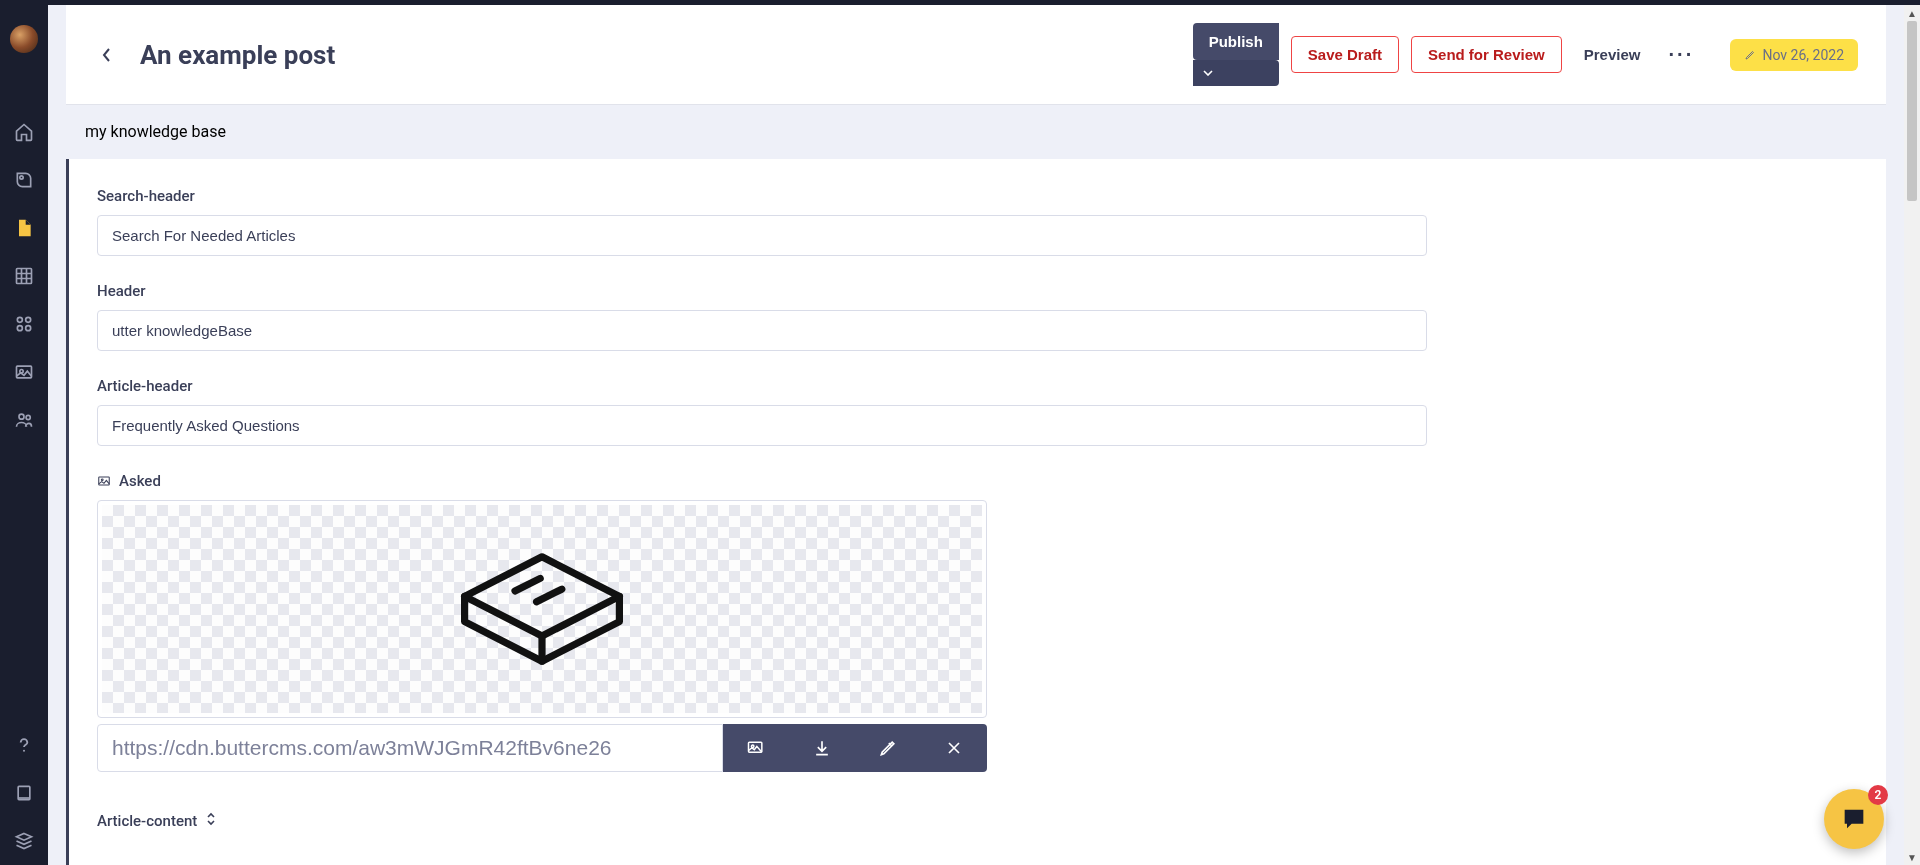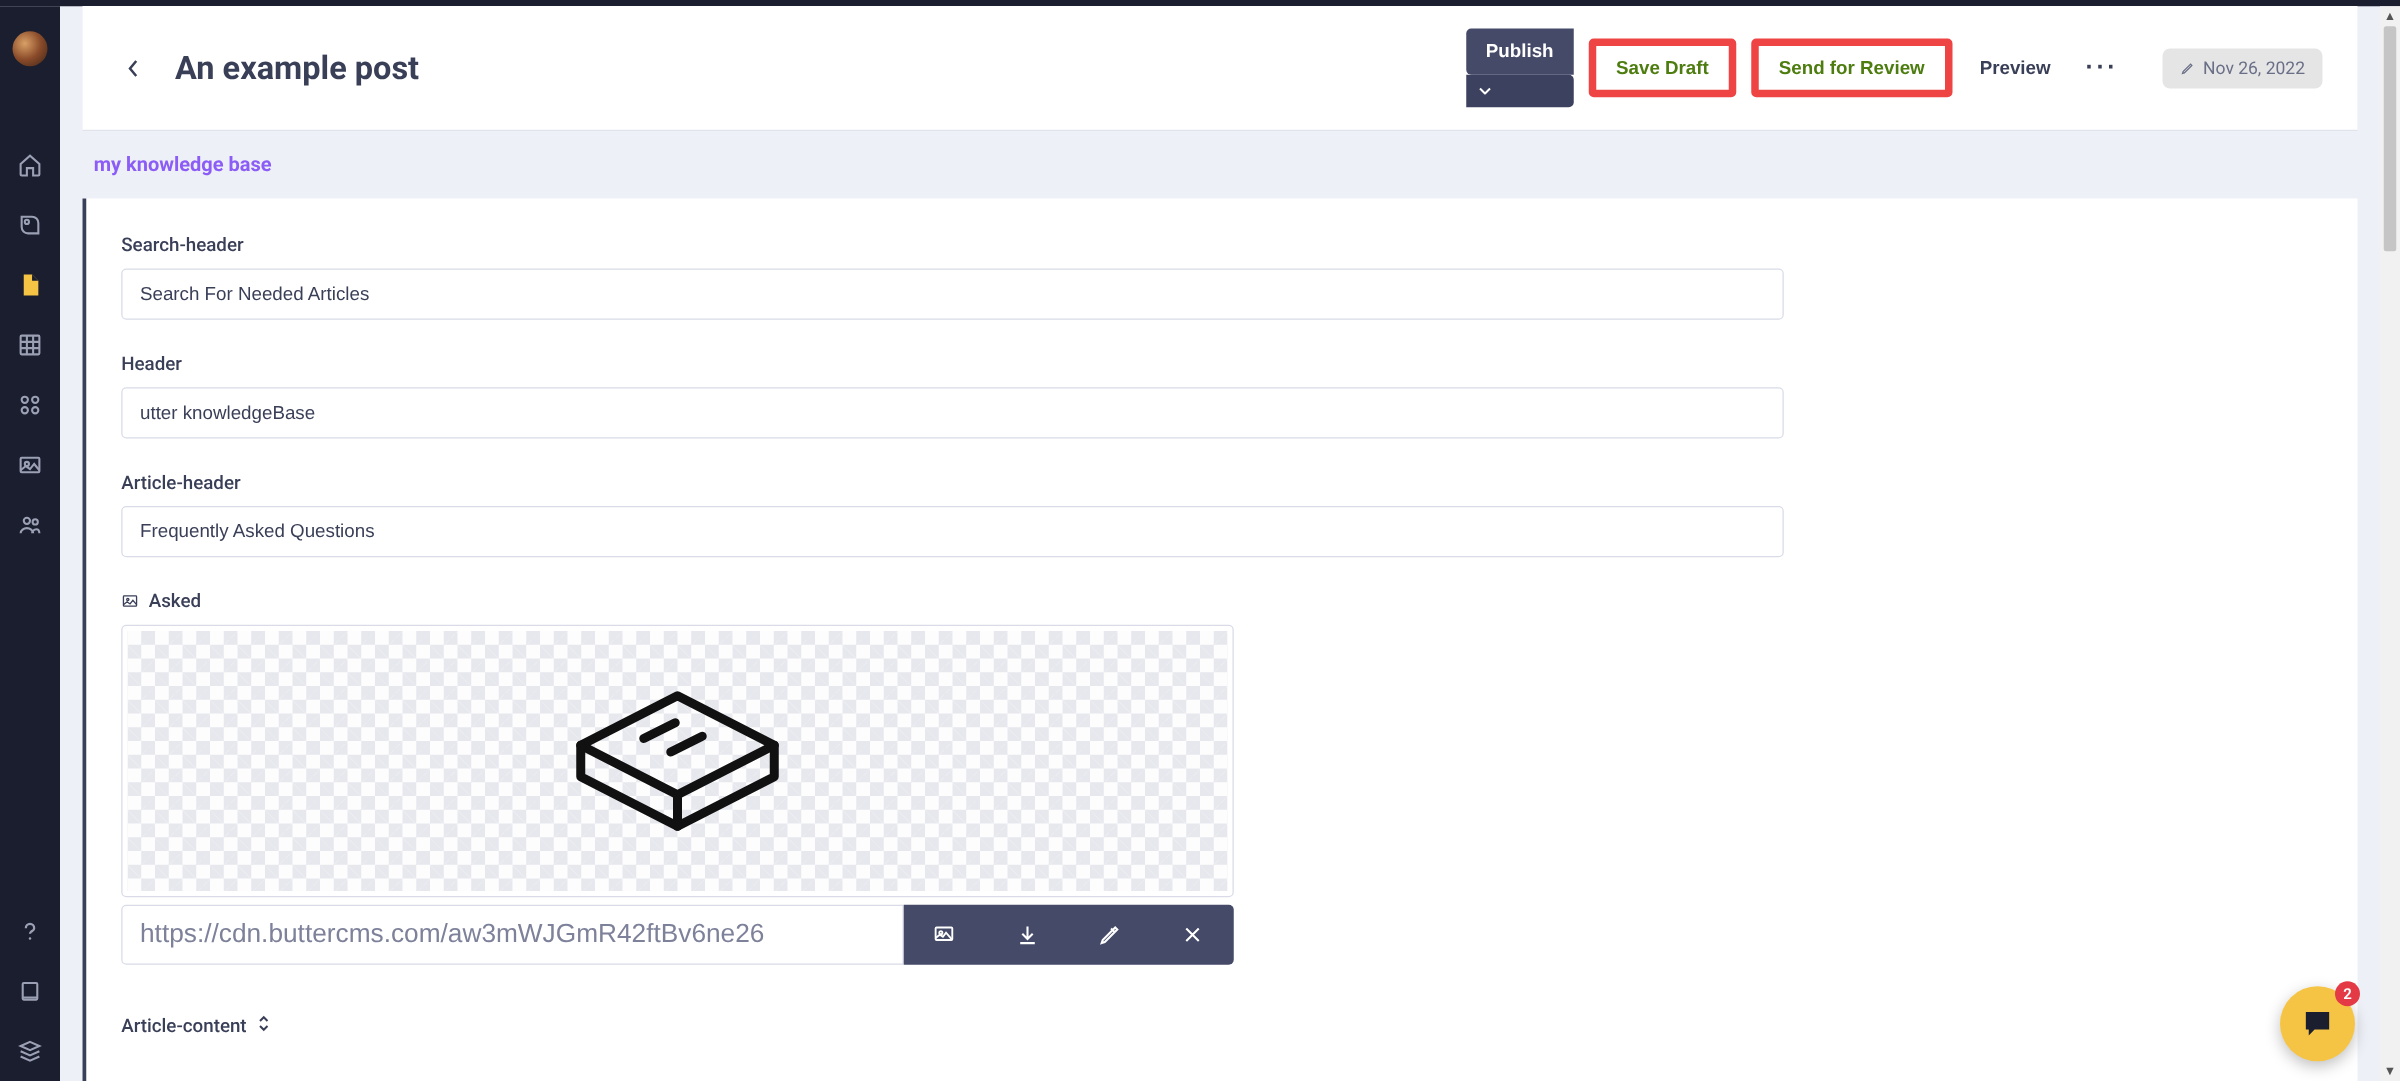--- a/index.html
+++ b/index.html
@@ -55,36 +55,36 @@
   background: #454a69; color: #fff; border: none; padding: 10px 16px;
   font-weight: 600; font-size: 15px; border-radius: 4px 0 0 4px; cursor: pointer;
 }
 .publish-caret {
   background: #3c4160; color: #fff; border: none; padding: 10px 10px;
   border-radius: 0 4px 4px 0; cursor: pointer; display: flex; align-items: center;
 }
 .publish-caret svg { width: 10px; height: 6px; }
 
 .action-btn {
-  background: #fff; border: 6px solid #ef4444; border-radius: 4px;
-  padding: 9px 16px; font-weight: 600; font-size: 15px; color: #4d7c0f; cursor: pointer;
+  background: #fff; border: 1px solid #ef4444; border-radius: 4px;
+  padding: 9px 16px; font-weight: 600; font-size: 15px; color: #b91c1c; cursor: pointer;
 }
 .plain-action {
   background: transparent; border: none; padding: 9px 10px; font-weight: 600;
   font-size: 15px; color: #3a3f58; cursor: pointer;
 }
 .more-btn { padding: 9px 6px; font-size: 20px; letter-spacing: 2px; font-weight: 700; }
 .date-badge {
-  background: #e5e5e5; border-radius: 6px; padding: 8px 14px; display: flex;
+  background: #fde047; border-radius: 6px; padding: 8px 14px; display: flex;
   align-items: center; gap: 6px; color: #6a6f88; font-size: 14px; margin-left: 18px;
 }
 .date-badge svg { width: 12px; height: 12px; }
 
 .breadcrumb-row {
-  padding: 18px 22px 0 27px; font-weight: 700; color: #8b5cf6; font-size: 16px;
+  padding: 18px 22px 0 37px; font-weight: 400; color: #000000; font-size: 16px;
 }
 
 .form-card {
   background: #fff;
   margin: 18px 18px 0 18px;
   border-left: 3px solid #3a3f58;
   padding: 28px 28px 40px 28px;
 }
 
 .field-label { font-size: 15px; color: #3a3f58; font-weight: 500; margin-bottom: 10px; display: flex; align-items: center; gap: 8px; }

